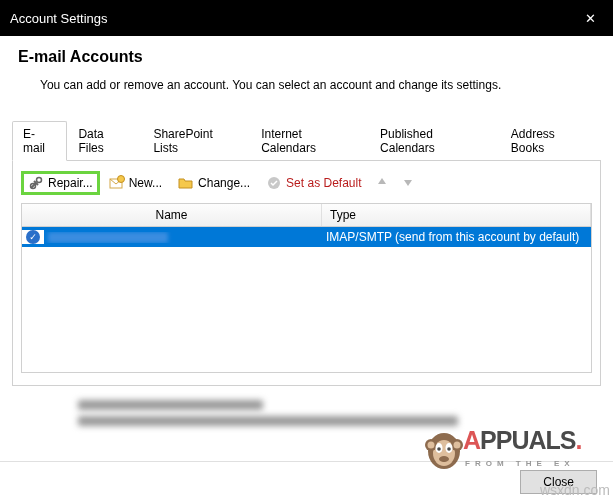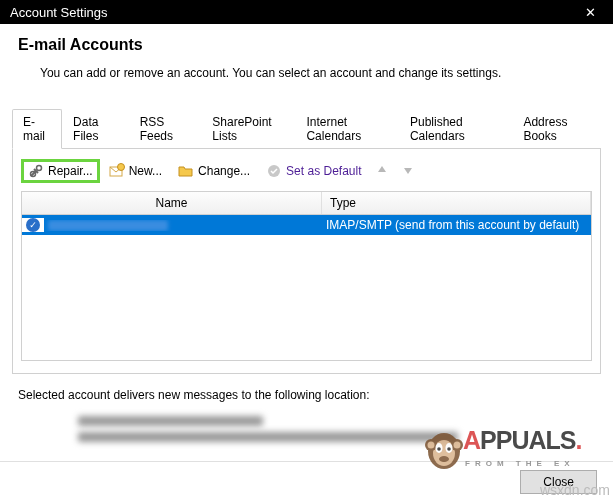--- a/index.html
+++ b/index.html
@@ -8,21 +8,21 @@
       font-size: 12px;
       background: #fff;
       width: 613px;
       height: 501px;
       overflow: hidden;
       position: relative;
     }
     .titlebar {
       background: #000;
       color: #fff;
-      height: 24px;
+      height: 36px;
       display: flex;
       align-items: center;
       justify-content: space-between;
       padding: 0 0 0 10px;
     }
     .titlebar-text {
       font-size: 13px;
     }
     .close-btn {
       width: 45px;
@@ -88,21 +88,21 @@
     .tb-btn {
       display: flex;
       align-items: center;
       gap: 4px;
       padding: 3px 6px;
       cursor: pointer;
       font-size: 12px;
       border: 1px solid transparent;
     }
     .tb-btn.disabled {
-      color: #4c1d95;
+      color: #b91c1c;
       cursor: default;
     }
     .tb-btn.highlighted {
       border: 3px solid #6bd43f;
       padding: 1px 4px;
     }
     .tb-icon {
       width: 16px;
       height: 16px;
       display: inline-flex;
@@ -273,21 +273,20 @@
 </div>
 
 <div class="header-section">
   <div class="header-title">E-mail Accounts</div>
   <div class="header-subtitle">You can add or remove an account. You can select an account and change its settings.</div>
 </div>
 
 <div class="tabs-container">
   <div class="tab active"><span>E-mail</span></div>
   <div class="tab"><span>Data Files</span></div>
-  <div class="tab"><span>RSS Feeds</span></div>
   <div class="tab"><span>SharePoint Lists</span></div>
   <div class="tab"><span>Internet Calendars</span></div>
   <div class="tab"><span>Published Calendars</span></div>
   <div class="tab"><span>Address Books</span></div>
 </div>
 
 <div class="tab-content">
   <div class="toolbar">
     <div class="tb-btn highlighted">
       <span class="tb-icon">
@@ -355,21 +354,20 @@
         <div class="row-name-cell">
           <div class="blurred-name"></div>
         </div>
         <div class="row-type-cell">IMAP/SMTP (send from this account by default)</div>
       </div>
     </div>
   </div>
 </div>
 
 <div class="delivery-section">
-  <div class="delivery-text">Selected account delivers new messages to the following location:</div>
   <div class="delivery-details">
     <div class="blurred-line w1"></div>
     <div class="blurred-line w2"></div>
   </div>
 </div>
 
 <div class="footer">
   <button class="footer-btn">Close</button>
 </div>
 

